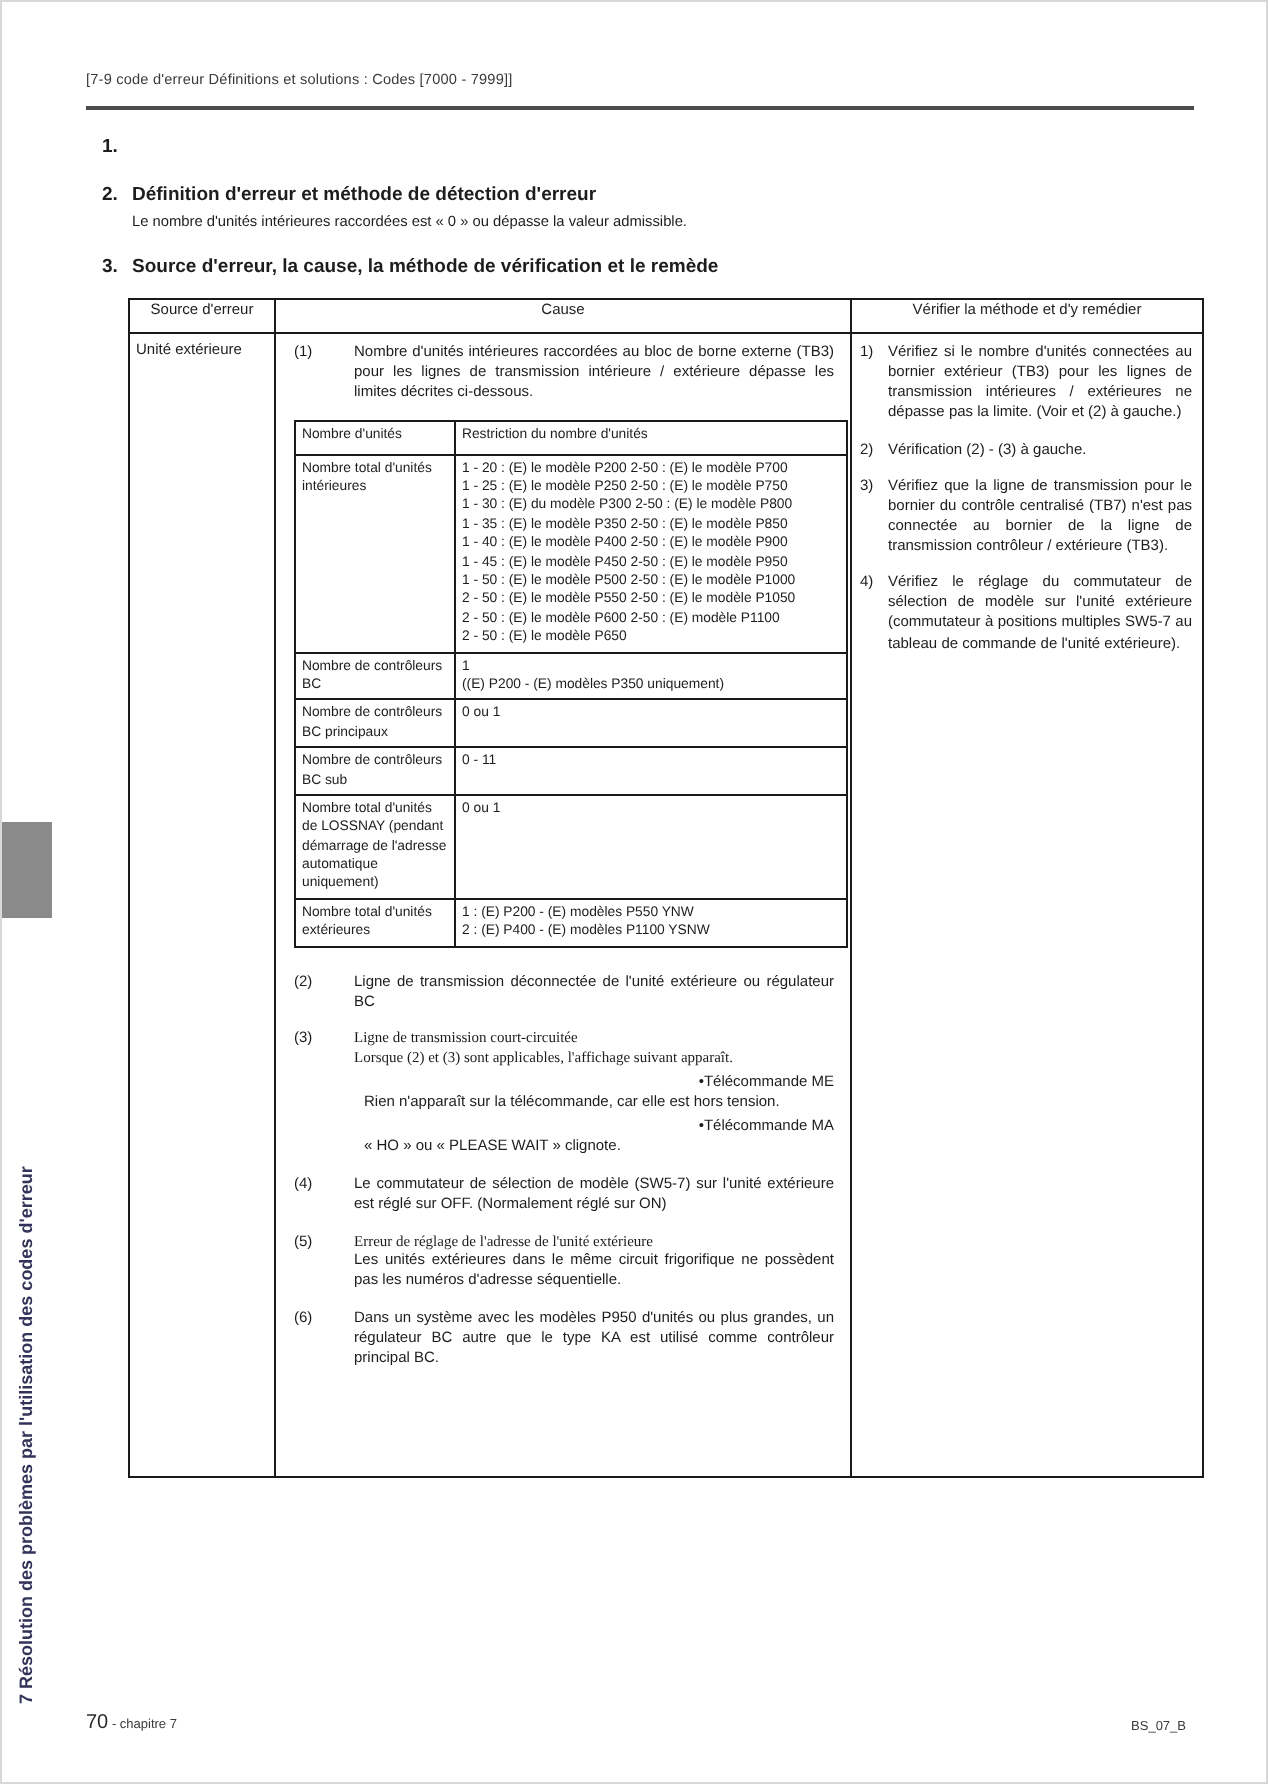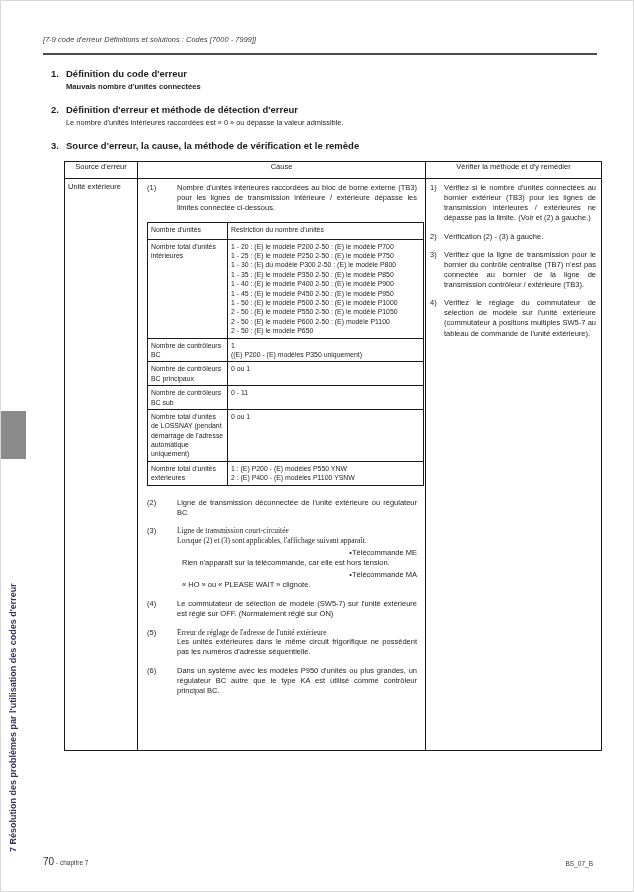--- a/index.html
+++ b/index.html
@@ -2,21 +2,21 @@
 <html><head>
 <meta charset="utf-8">
 <style>
   * { margin:0; padding:0; box-sizing:border-box; }
   html,body { background:#fff; }
   body { font-family:"Liberation Sans", sans-serif; color:#1d1d1d; }
   .page { position:relative; width:634px; height:892px; background:#fff;
           border:1px solid #d8d8d8; overflow:hidden; }
   .content { padding:34px 38px 0 42px; }
 
-  .breadcrumb { font-size:7.3px; color:#3a3a3a; letter-spacing:.1px;font-style:italic; }
+  .breadcrumb { font-size:7.3px; color:#3a3a3a; letter-spacing:.1px; }
   .rule-top { margin-top:9px; border-top:2px solid #4c4c4c; width:554px; }
 
   .headrow { display:flex; margin-top:17px; width:554px; align-items:flex-end; }
   .hnum { font-size:11px; font-weight:bold; width:70px; padding-bottom:5px; }
   .htitle { flex:1; font-size:12px; font-weight:bold; padding-bottom:4px;
             border-bottom:4px double #4c4c4c; }
 
   .sec { display:flex; margin:13px 0 0 8px; }
   .secnum { font-size:9.5px; font-weight:bold; width:15px; flex:none; }
   .sectitle { font-size:9.5px; font-weight:bold; }
@@ -72,24 +72,20 @@
 
 <div class="page">
   <div class="content">
 
     <div class="breadcrumb">[7-9 code d'erreur Définitions et solutions : Codes [7000 - 7999]]</div>
     <div class="rule-top"></div>
 
 
     <div class="sec">
       <span class="secnum">1.</span>
-      <div>
-        <div class="sectitle">Définition du code d'erreur</div>
-        <div class="secbody bold">Mauvais nombre d'unités connectées</div>
-      </div>
     </div>
 
     <div class="sec">
       <span class="secnum">2.</span>
       <div>
         <div class="sectitle">Définition d'erreur et méthode de détection d'erreur</div>
         <div class="secbody">Le nombre d'unités intérieures raccordées est « 0 » ou dépasse la valeur admissible.</div>
       </div>
     </div>
 
@@ -111,21 +107,21 @@
           <th>Source d'erreur</th>
           <th>Cause</th>
           <th>Vérifier la méthode et d'y remédier</th>
         </tr>
         <tr>
           <td class="src">Unité extérieure</td>
 
           <td class="cause">
             <div class="citem">
               <span class="cnum">(1)</span>
-              <div class="ctext">Nombre d'unités intérieures raccordées au bloc de borne externe (TB3) pour les lignes de transmission intérieure / extérieure dépasse les limites connectée ci-dessous.</div>
+              <div class="ctext">Nombre d'unités intérieures raccordées au bloc de borne externe (TB3) pour les lignes de transmission intérieure / extérieure dépasse les limites décrites ci-dessous.</div>
             </div>
 
             <table class="inner">
               <colgroup>
                   <col class="icol-label">
                   <col>
                 </colgroup>
               <tbody>
                 <tr>
                   <th>Nombre d'unités</th>

